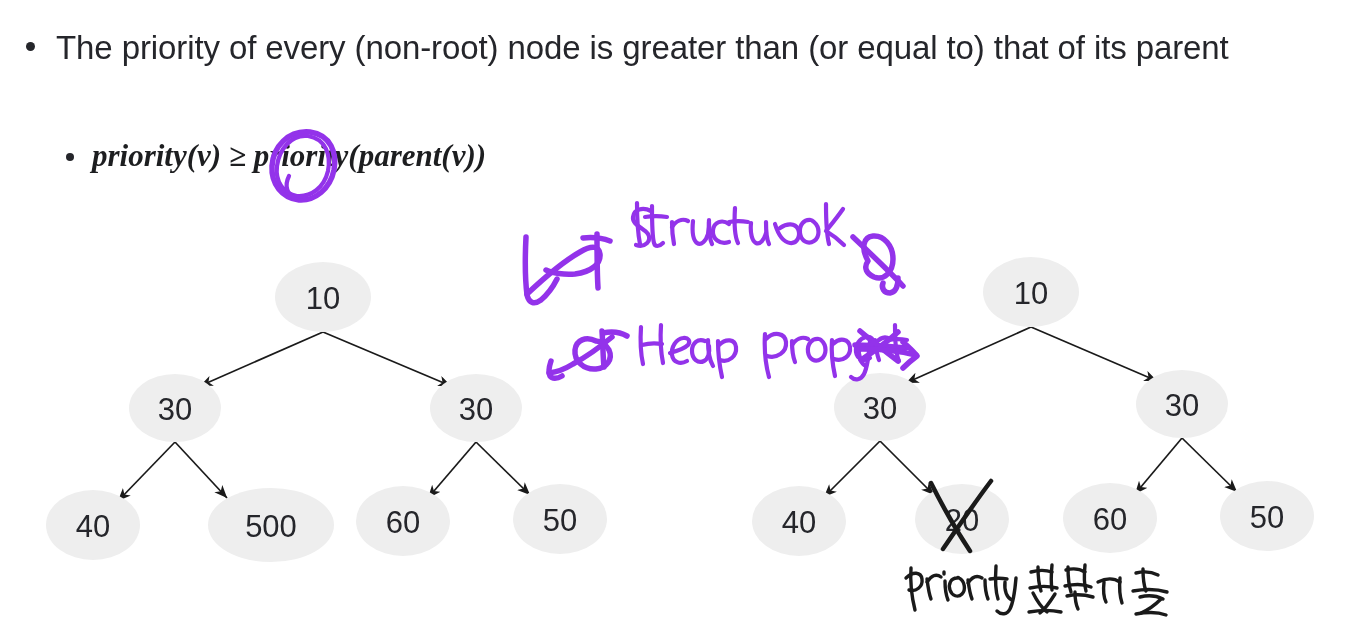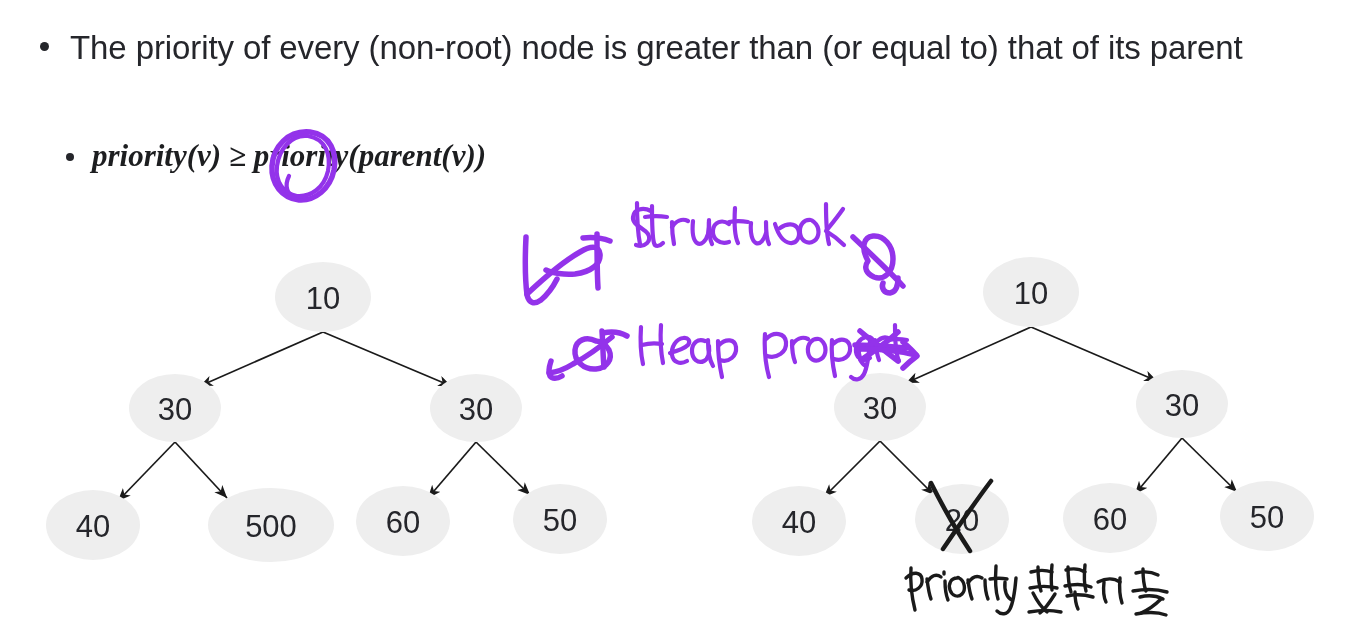--- a/index.html
+++ b/index.html
@@ -15,21 +15,21 @@
     position: relative;
     width: 1362px;
     height: 630px;
     background: #ffffff;
     overflow: hidden;
   }
 
   
   .bullet-l1 {
     position: absolute;
-    left: 40px;
+    left: 26px;
     top: 26px;
     width: 1300px;
     display: flex;
     align-items: flex-start;
   }
   .bullet-l1 .dot {
     width: 9px;
     height: 9px;
     border-radius: 50%;
     background: #25262b;

